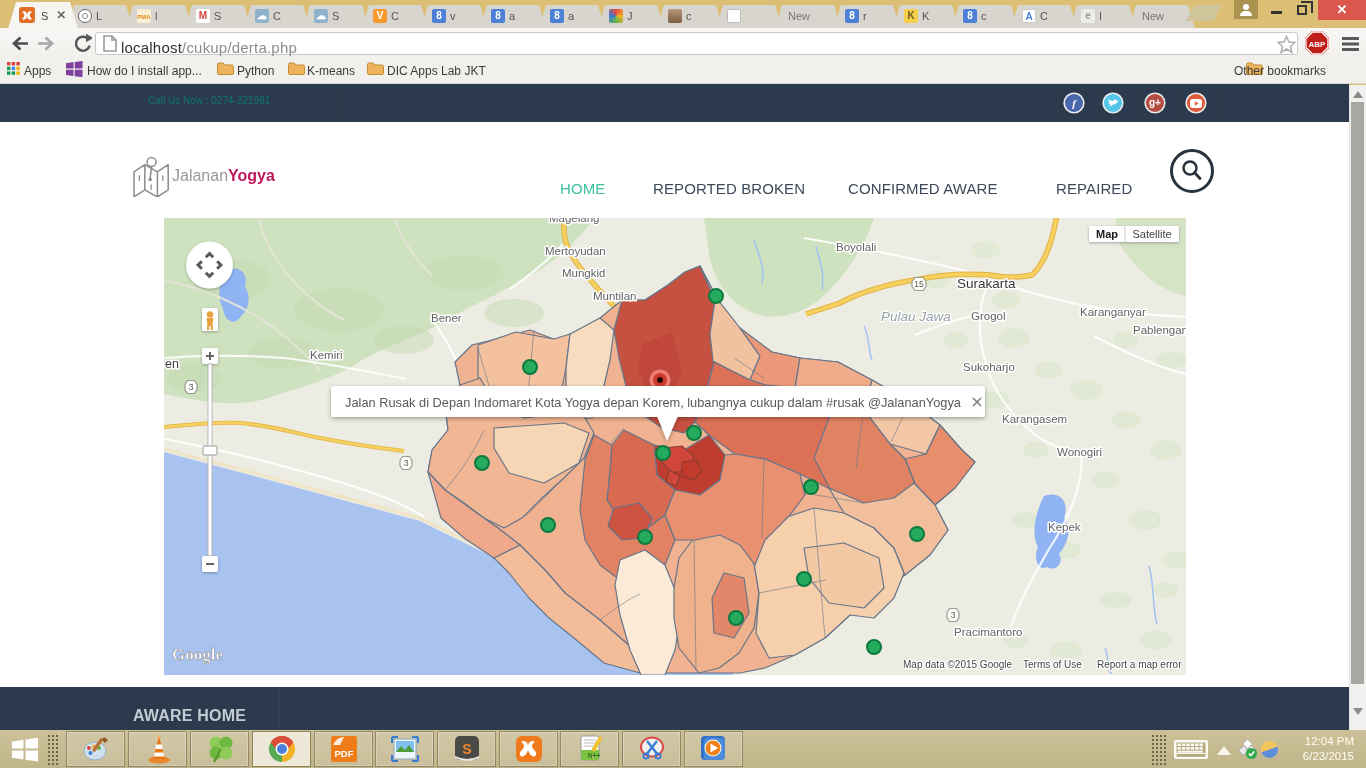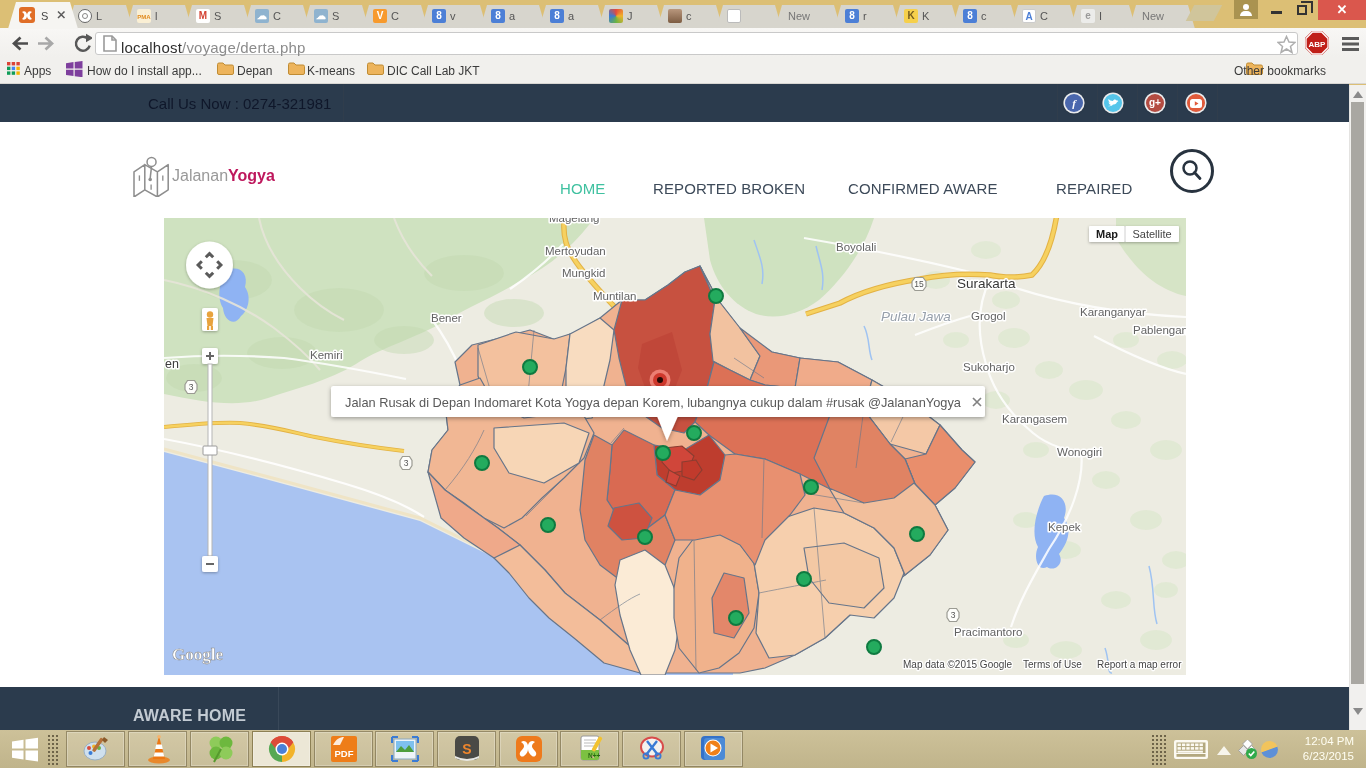--- a/index.html
+++ b/index.html
@@ -18,21 +18,21 @@
 #maxb:before{content:"";position:absolute;left:2px;top:-6px;width:10px;height:10px;border:2px solid #333;border-left:none;border-bottom:none}
 #closeb{position:absolute;left:1318px;top:0;width:48px;height:20px;background:#da574d;color:#fff;text-align:center;font-size:13px;font-weight:bold;line-height:19px}
 #toolbar{position:absolute;left:0;top:28px;width:1366px;height:29px;background:linear-gradient(#f8f7f5,#f1f0ed)}
 #omni{position:absolute;left:95px;top:32px;width:1203px;height:23px;background:#fff;border:1px solid #c9c9c9;border-radius:3px}
 #urltxt{position:absolute;left:121px;top:39px;font-size:15px;color:#2e2e2e;letter-spacing:0.2px}
 #urltxt span{color:#8c8c8c}
 #bookbar{position:absolute;left:0;top:57px;width:1366px;height:27px;background:#f1f0ed;border-bottom:1px solid #d8d6d2}
 .bktxt{position:absolute;top:63.5px;font-size:12px;color:#3b3b3b}
 #page{position:absolute;left:0;top:85px;width:1366px;height:645px;background:#fff}
 #topbar{position:absolute;left:0;top:84px;width:1349px;height:38px;background:#2b3b4d}
-#callus{position:absolute;left:148px;top:95px;font-size:15px;color:#0f172a}
+#callus{position:absolute;left:148px;top:95px;font-size:10px;color:#0f766e}
 .tsep{position:absolute;top:84px;width:1px;height:38px;background:rgba(255,255,255,0.06);border-left:1px solid rgba(0,0,0,0.12)}
 .soc{position:absolute;top:94px;width:18px;height:18px;border-radius:50%;box-shadow:0 0 0 1.6px rgba(255,255,255,0.9),0 1px 3px rgba(0,0,0,0.4);color:#fff;text-align:center;font-size:11px;line-height:18px;font-weight:bold}
 #hdr{position:absolute;left:0;top:122px;width:1349px;height:96px;background:#fff}
 .nav{position:absolute;top:180px;font-size:15px;font-weight:normal;color:#3d4a59;letter-spacing:0.1px}
 #srch{position:absolute;left:1170px;top:149px;width:44px;height:44px;border:3px solid #28333f;border-radius:50%}
 #lgtxt{position:absolute;left:172px;top:167px;font-size:16px;color:#999}
 #lgtxt b{color:#be185d}
 #footer{position:absolute;left:0;top:687px;width:1349px;height:43px;background:#2b3b4d}
 #aware{position:absolute;left:133px;top:707px;font-size:16px;font-weight:bold;color:#c3cbd3;letter-spacing:0.2px}
 #sbtrack{position:absolute;left:1349px;top:85px;width:17px;height:645px;background:#f1f0ee;border-left:1px solid #e4e3e1}
@@ -140,21 +140,21 @@
 <path d="M20,10.5 H7 M12.5,4.5 L6,10.5 L12.5,16.5" stroke="#4d4d4d" stroke-width="2.7" fill="none"></path>
 <path d="M30,10.5 H43 M37.5,4.5 L44,10.5 L37.5,16.5" stroke="#a8a8a8" stroke-width="2.7" fill="none"></path>
 <path d="M79.8,5.6 A7,7 0 1 0 81.7,12.6" stroke="#585858" stroke-width="2.5" fill="none"></path>
 <polygon points="78.0,0.8 78.0,9.2 85.2,5.0" fill="#585858"></polygon>
 </svg>
 <div id="omni"></div>
 <svg class="a" style="left:103px;top:35px" width="15" height="18">
       <path d="M1,1 H9 L13,5 V16 H1 Z" fill="#fff" stroke="#9a9a9a" stroke-width="1.6"></path>
       <path d="M9,1 V5 H13" fill="none" stroke="#9a9a9a" stroke-width="1.6"></path>
     </svg>
-<div id="urltxt">localhost<span>/voyage/derta.php</span></div>
+<div id="urltxt">localhost<span>/cukup/derta.php</span></div>
 <svg class="a" style="left:1277px;top:35px" width="19" height="19">
       <path d="M9.5,1.5 L12,7 L18,7.5 L13.5,11.5 L15,17.5 L9.5,14 L4,17.5 L5.5,11.5 L1,7.5 L7,7Z" fill="none" stroke="#aeaeae" stroke-width="1.5"></path>
     </svg>
 <svg class="a" style="left:1305px;top:31px" width="24" height="24">
       <polygon points="7,0 17,0 24,7 24,17 17,24 7,24 0,17 0,7" fill="#c01f19"></polygon>
       <polygon points="7.5,1 16.5,1 23,7.5 23,16.5 16.5,23 7.5,23 1,16.5 1,7.5" fill="none" stroke="#fff" stroke-width="1.3"></polygon>
       <text x="12" y="15.5" font-size="8" font-weight="bold" fill="#fff" text-anchor="middle">ABP</text>
     </svg>
 <div class="a" style="left:1342px;top:37px;width:17px;height:3px;background:#5a5a5a;box-shadow:0 5.5px 0 #5a5a5a,0 11px 0 #5a5a5a"></div>
 <div id="bookbar"></div>
@@ -173,29 +173,29 @@
 <svg class="a" style="left:66px;top:61px" width="17" height="16">
       <polygon points="0,2.2 7.5,1.1 7.5,7.5 0,7.5" fill="#7e3f9d"></polygon>
       <polygon points="8.7,0.9 16.5,0 16.5,7.5 8.7,7.5" fill="#7e3f9d"></polygon>
       <polygon points="0,8.7 7.5,8.7 7.5,15.1 0,14 " fill="#7e3f9d"></polygon>
       <polygon points="8.7,8.7 16.5,8.7 16.5,16.2 8.7,15.3" fill="#7e3f9d"></polygon>
     </svg>
 <div class="bktxt" style="left:87px">How do I install app...</div>
 <svg class="a" style="left:217px;top:62px" width="17" height="13">
       <path d="M0.5,2.5 Q0.5,1 2,1 H6 L8,3 H15 Q16.5,3 16.5,4.5 V11 Q16.5,12.5 15,12.5 H2 Q0.5,12.5 0.5,11Z" fill="#edb45c" stroke="#c08c34" stroke-width="1"></path>
     </svg>
-<div class="bktxt" style="left:237px">Depan</div>
+<div class="bktxt" style="left:237px">Python</div>
 <svg class="a" style="left:288px;top:62px" width="17" height="13">
       <path d="M0.5,2.5 Q0.5,1 2,1 H6 L8,3 H15 Q16.5,3 16.5,4.5 V11 Q16.5,12.5 15,12.5 H2 Q0.5,12.5 0.5,11Z" fill="#edb45c" stroke="#c08c34" stroke-width="1"></path>
     </svg>
 <div class="bktxt" style="left:307px">K-means</div>
 <svg class="a" style="left:367px;top:62px" width="17" height="13">
       <path d="M0.5,2.5 Q0.5,1 2,1 H6 L8,3 H15 Q16.5,3 16.5,4.5 V11 Q16.5,12.5 15,12.5 H2 Q0.5,12.5 0.5,11Z" fill="#edb45c" stroke="#c08c34" stroke-width="1"></path>
     </svg>
-<div class="bktxt" style="left:387px">DIC Call Lab JKT</div>
+<div class="bktxt" style="left:387px">DIC Apps Lab JKT</div>
 <svg class="a" style="left:1246px;top:62px" width="17" height="13">
       <path d="M0.5,2.5 Q0.5,1 2,1 H6 L8,3 H15 Q16.5,3 16.5,4.5 V11 Q16.5,12.5 15,12.5 H2 Q0.5,12.5 0.5,11Z" fill="#edb45c" stroke="#c08c34" stroke-width="1"></path>
     </svg>
 <div class="bktxt" style="left:1234px">Other bookmarks</div>
 </div>
 <div id="page"></div>
 <div id="topbar"></div>
 <div id="callus">Call Us Now : 0274-321981</div>
 <div class="tsep" style="left:343px"></div>
 <div class="tsep" style="left:1057px"></div>

